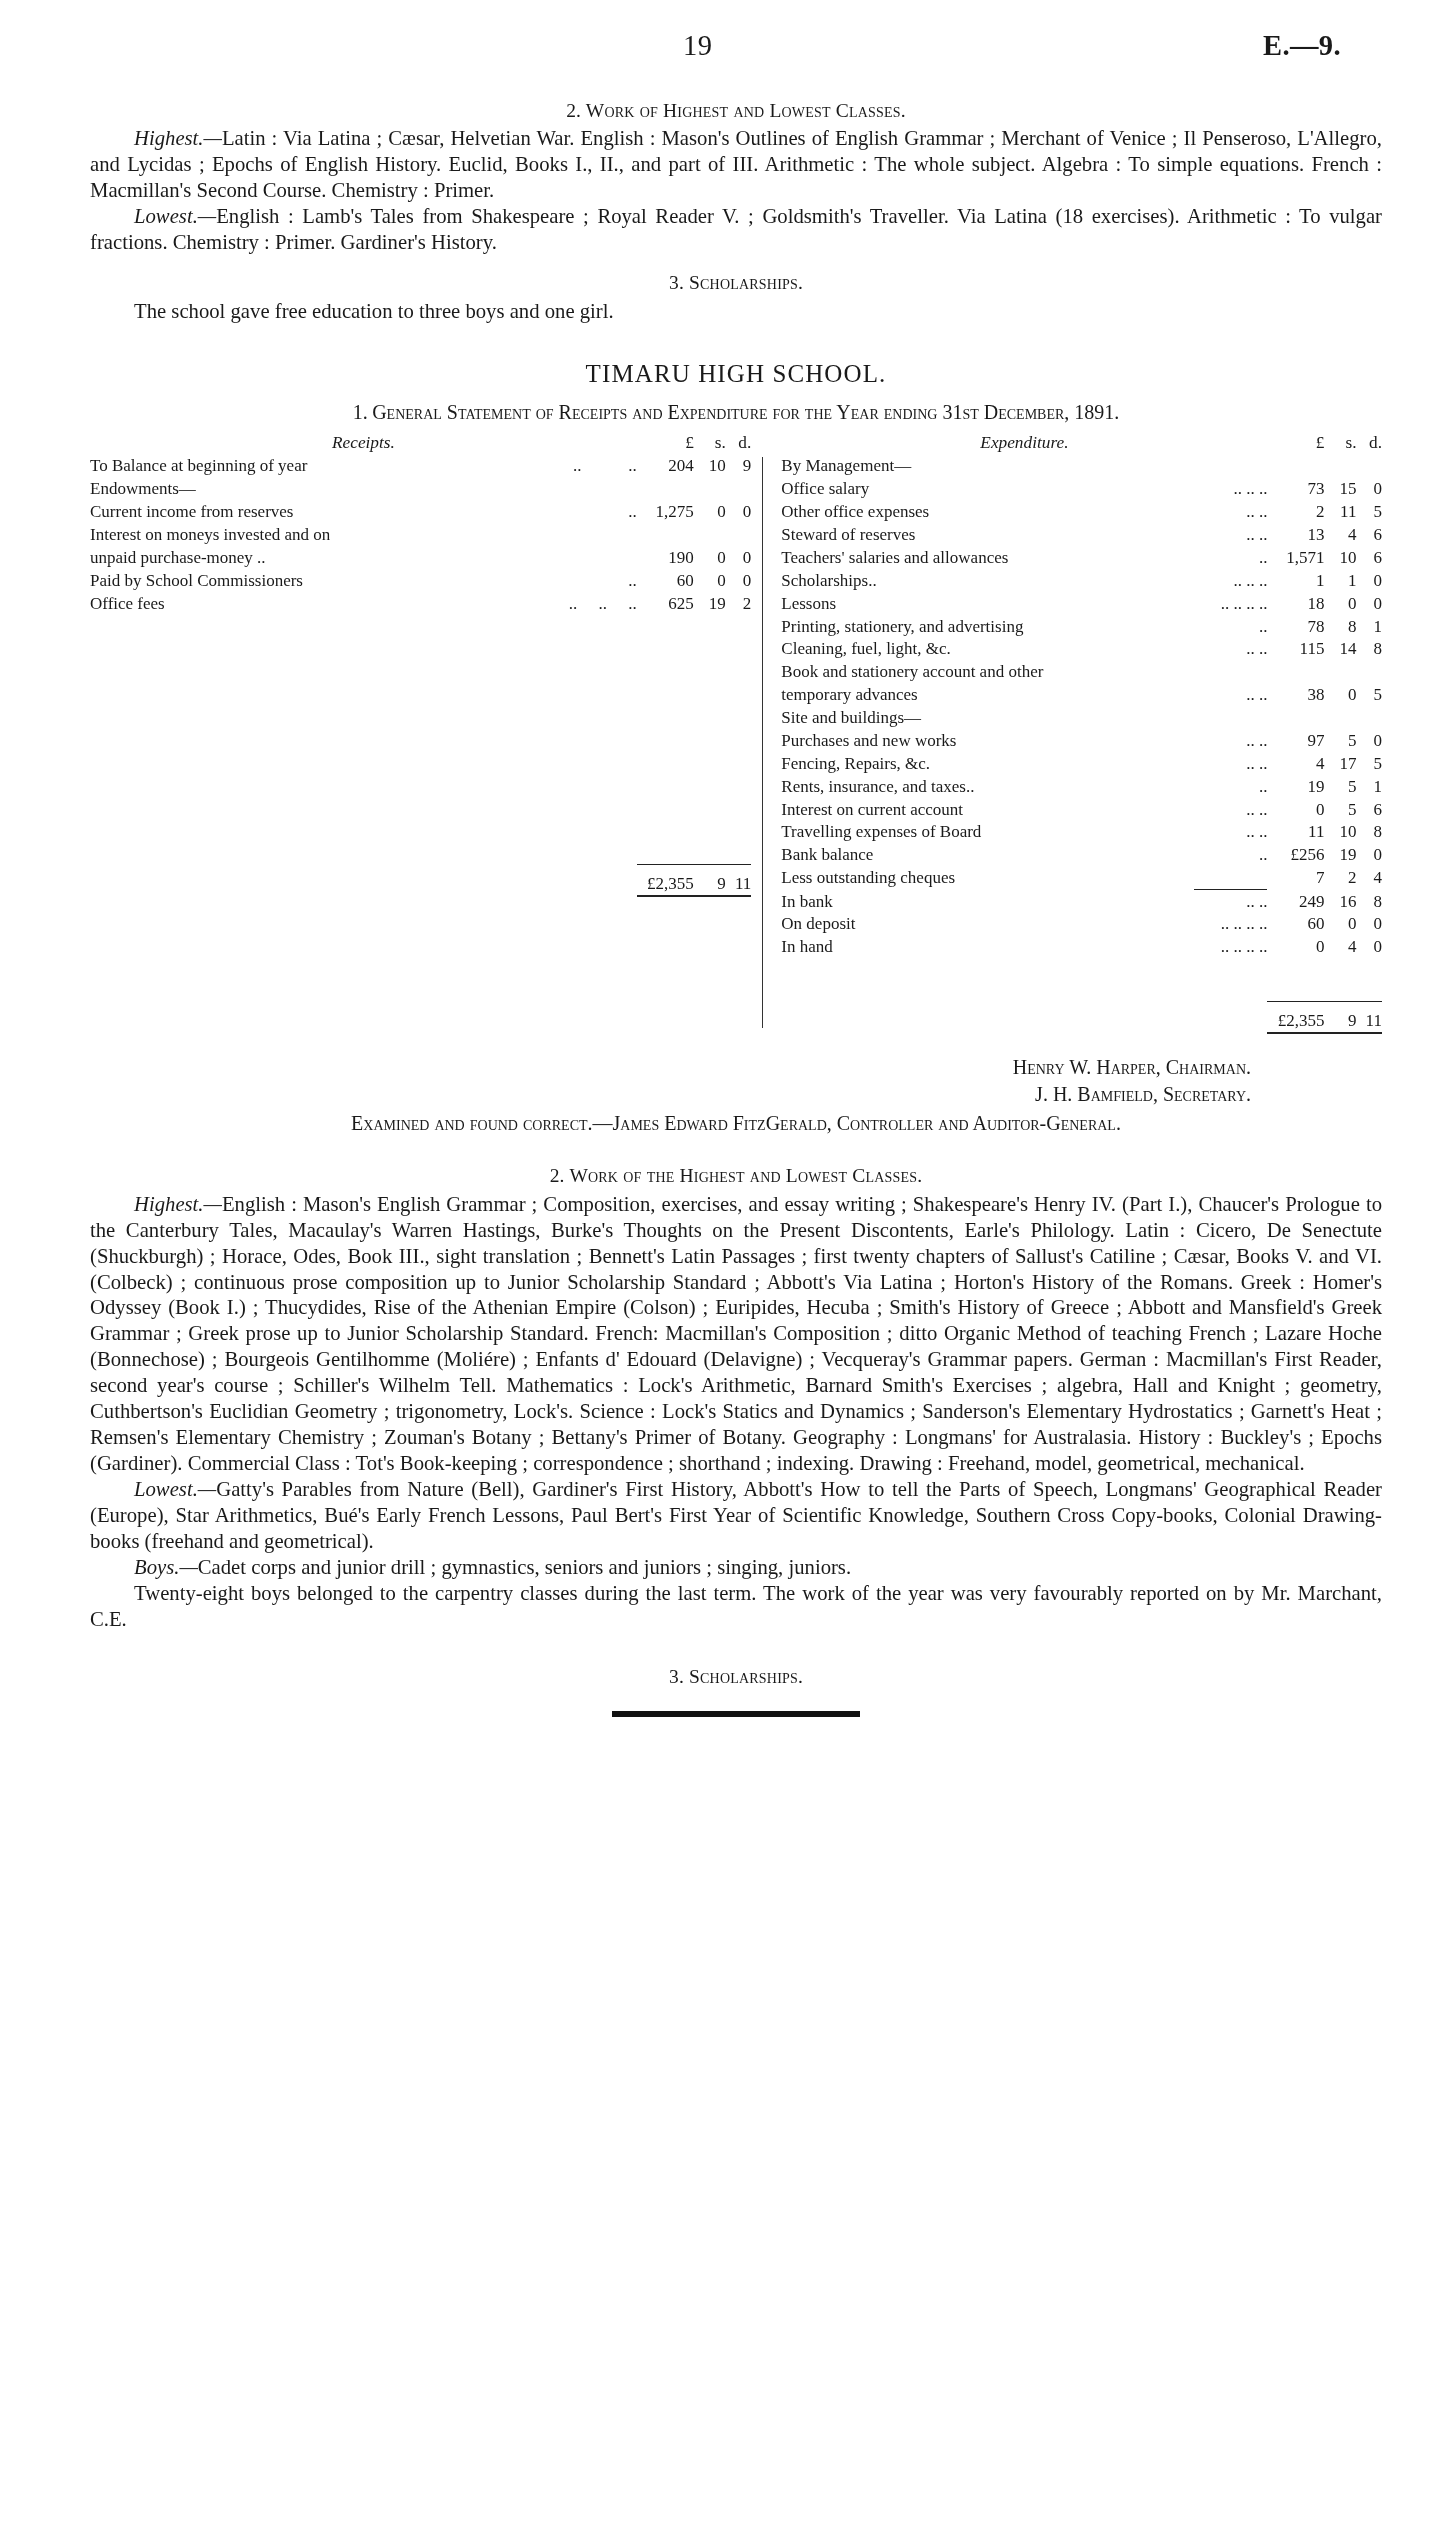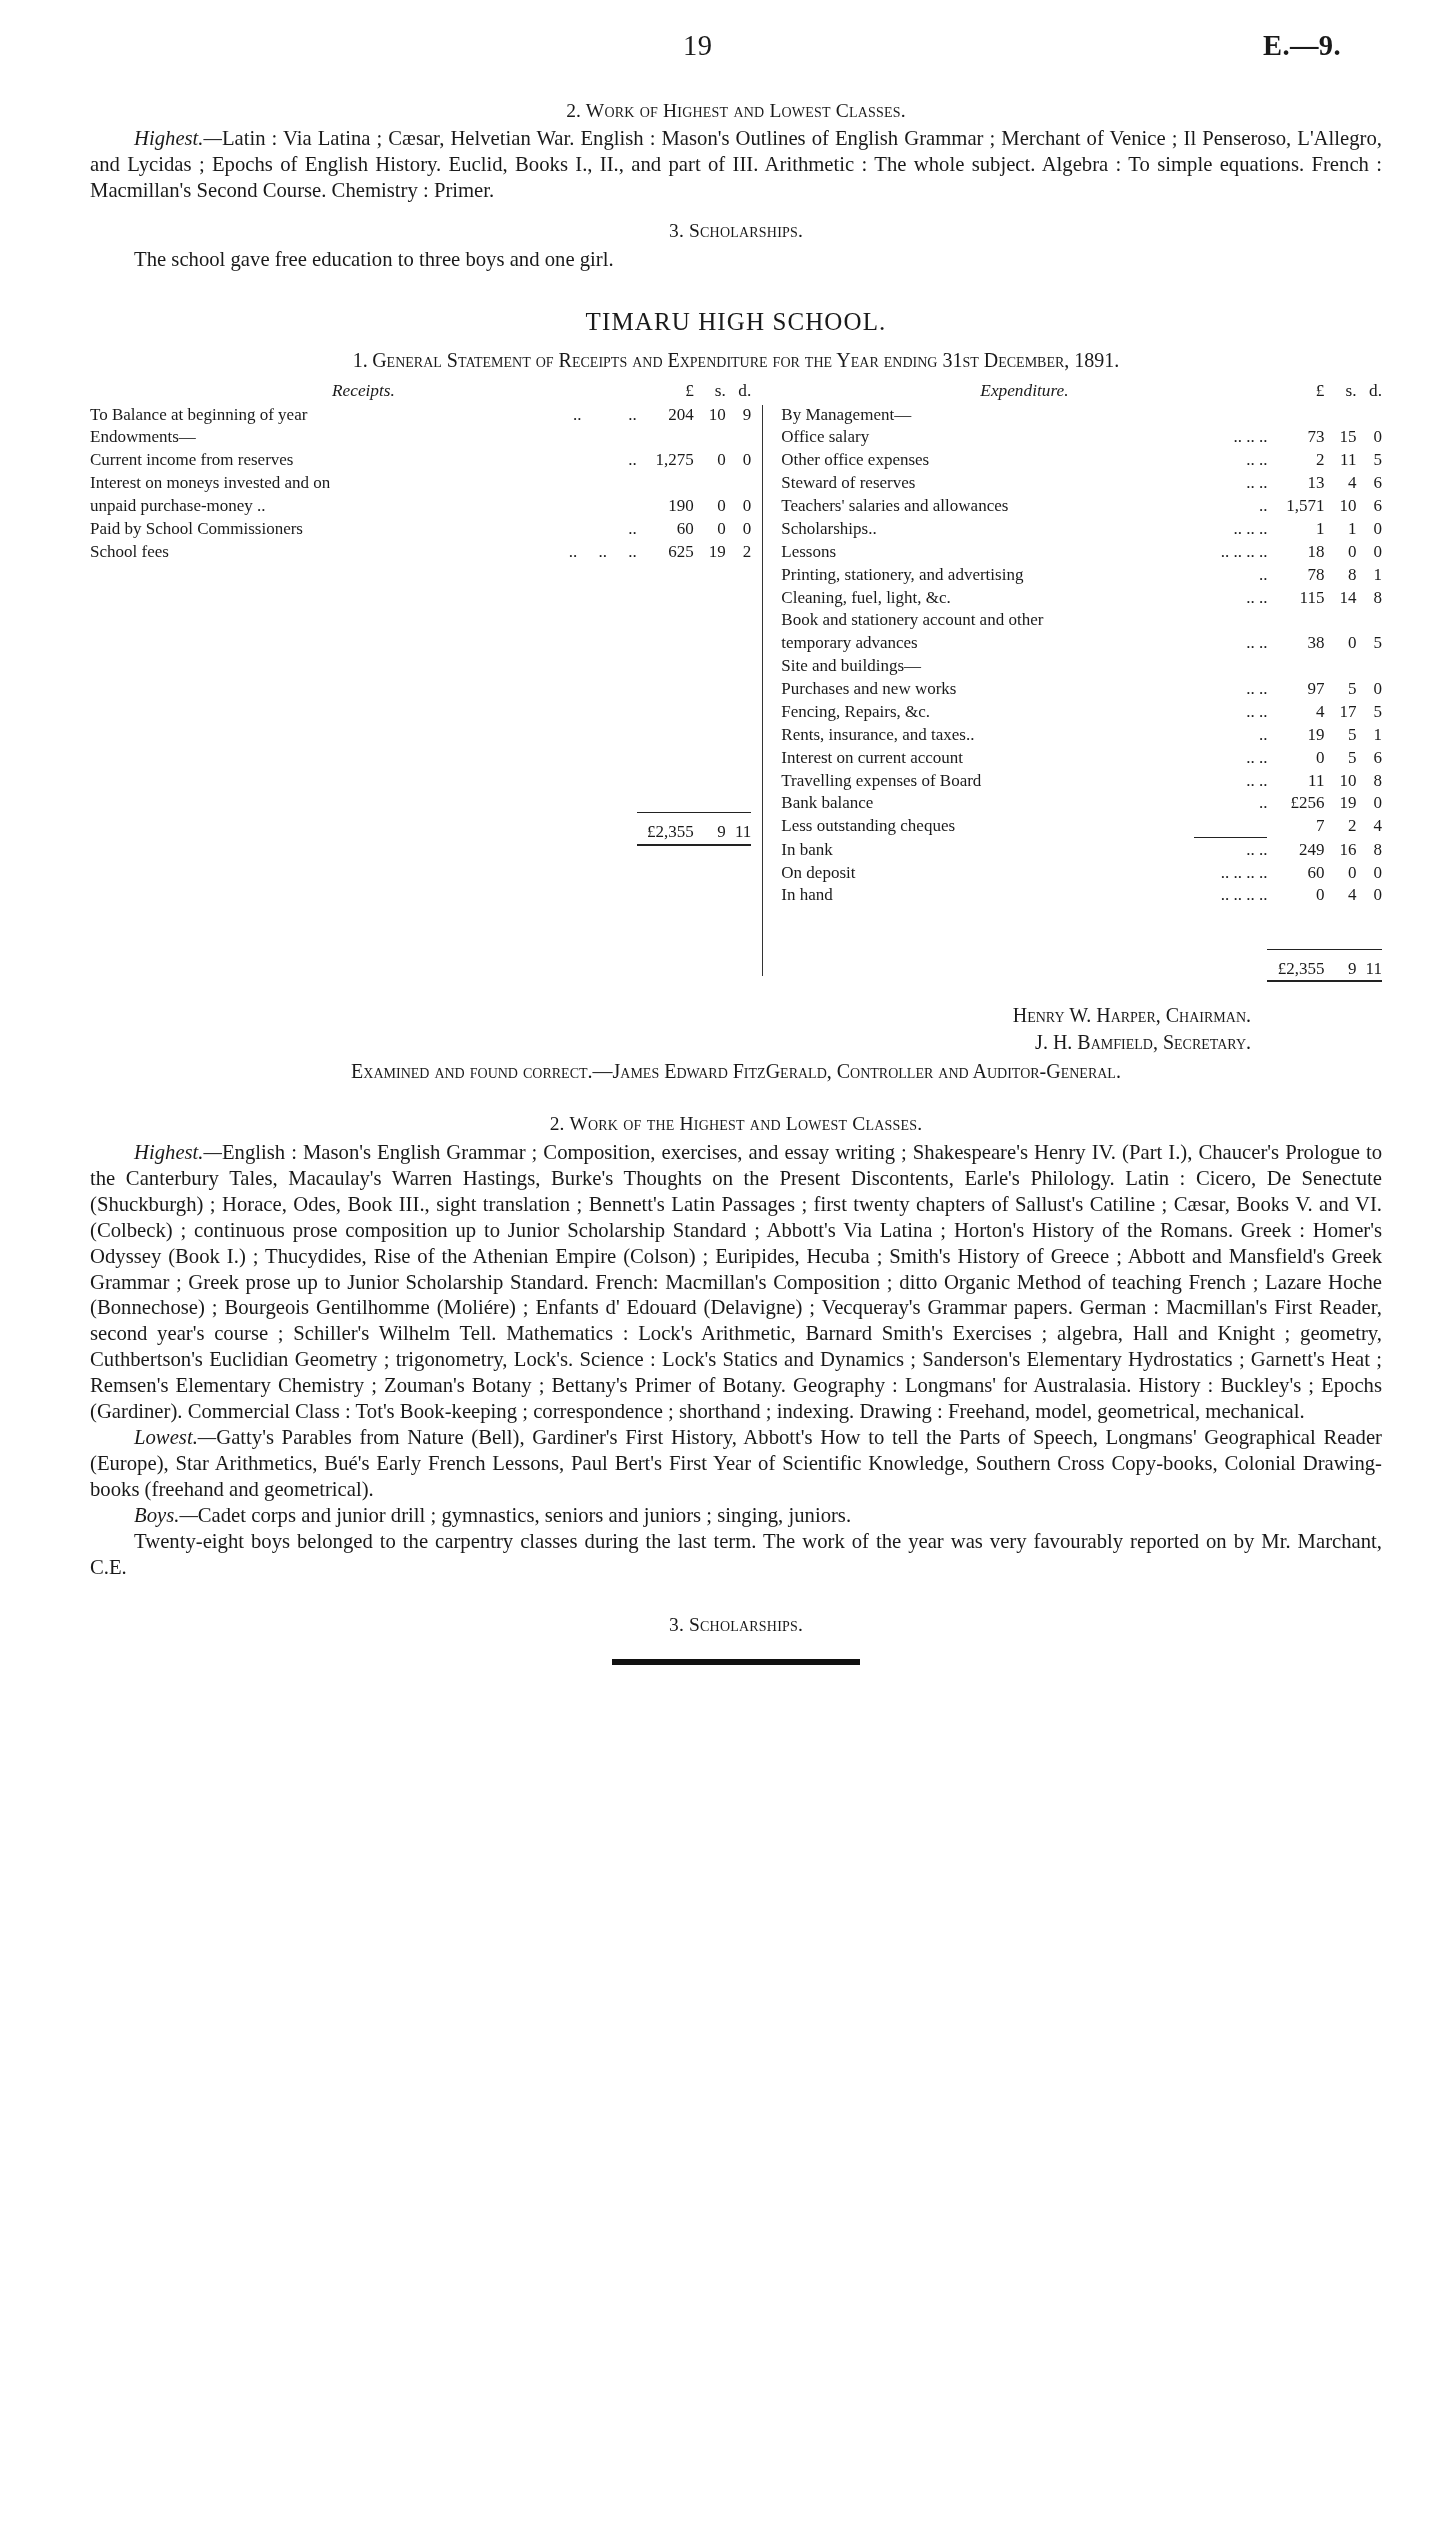--- a/index.html
+++ b/index.html
@@ -176,20 +176,21 @@
 
     <div class="pagehead">
       <div class="folio">19</div>
       <div class="sig">E.—9.</div>
     </div>
 
     <div class="sec-head smallcaps">2. Work of Highest and Lowest Classes.</div>
 
     <p class="para"><span class="it">Highest.—</span><span>Latin : Via Latina ; Cæsar, Helvetian War.   English : Mason's Outlines of English Grammar ; Merchant of Venice ; Il Penseroso, L'Allegro, and Lycidas ; Epochs of English History. Euclid, Books I., II., and part of III.   Arithmetic : The whole subject.   Algebra : To simple equations.   French : Macmillan's Second Course.   Chemistry : Primer.</span></p>
 
+    <p class="para"><span class="it">Lowest.—</span><span>English : Lamb's Tales from Shakespeare ; Royal Reader V. ; Goldsmith's Traveller. Via Latina (18 exercises).   Arithmetic : To vulgar fractions.   Chemistry : Primer.   Gardiner's History.</span></p>
 
     <div class="sec-head smallcaps">3. Scholarships.</div>
 
     <p class="para">The school gave free education to three boys and one girl.</p>
 
     <div class="school-title">TIMARU HIGH SCHOOL.</div>
 
     <div class="stmt-line">
       <span class="num">1.</span><span class="smallcaps">General Statement of Receipts and Expenditure for the Year ending 31st December, 1891.</span>
     </div>
@@ -250,21 +251,21 @@
 
             <tr>
               <td class="desc indent1">Paid by School Commissioners</td>
               <td class="lead">..</td>
               <td class="p">60</td>
               <td class="s">0</td>
               <td class="d">0</td>
             </tr>
 
             <tr>
-              <td class="desc">School fees</td>
+              <td class="desc">Office fees</td>
               <td class="lead">..&nbsp;&nbsp;&nbsp;&nbsp;&nbsp;..&nbsp;&nbsp;&nbsp;&nbsp;&nbsp;..</td>
               <td class="p">625</td>
               <td class="s">19</td>
               <td class="d">2</td>
             </tr>
 
             <tr>
                   <td style="height:248px" colspan="5"></td>
                 </tr>
 

